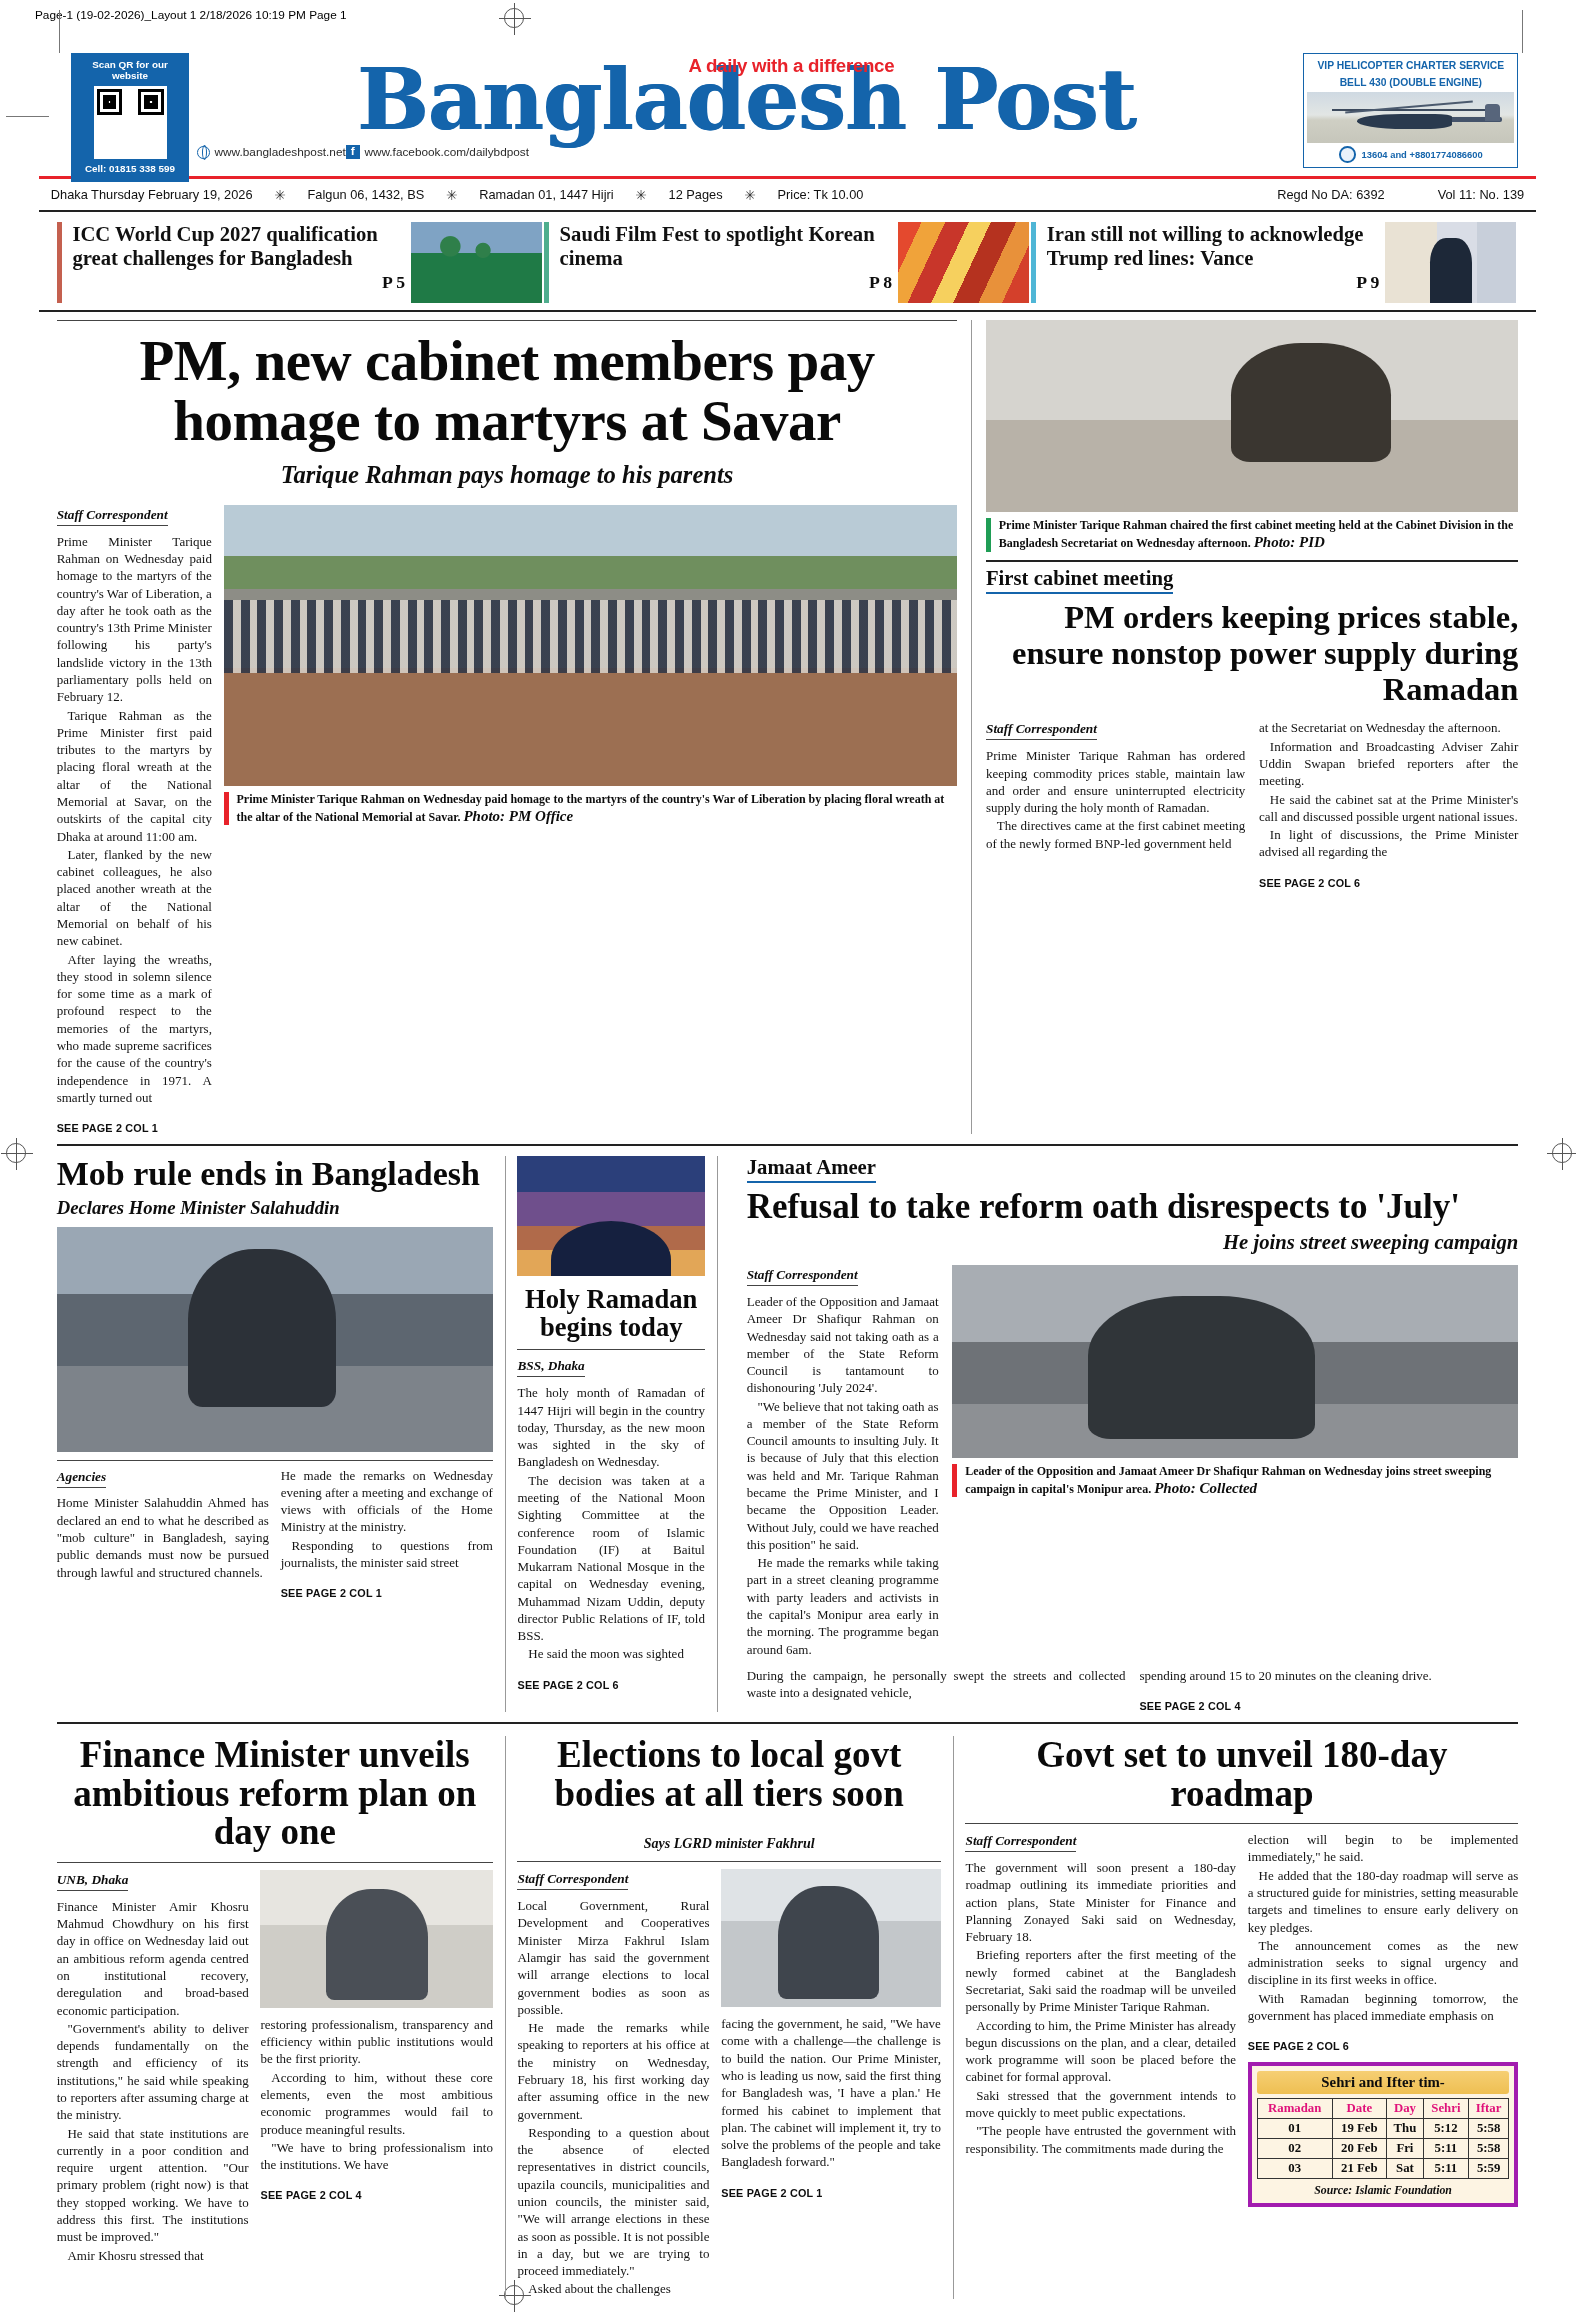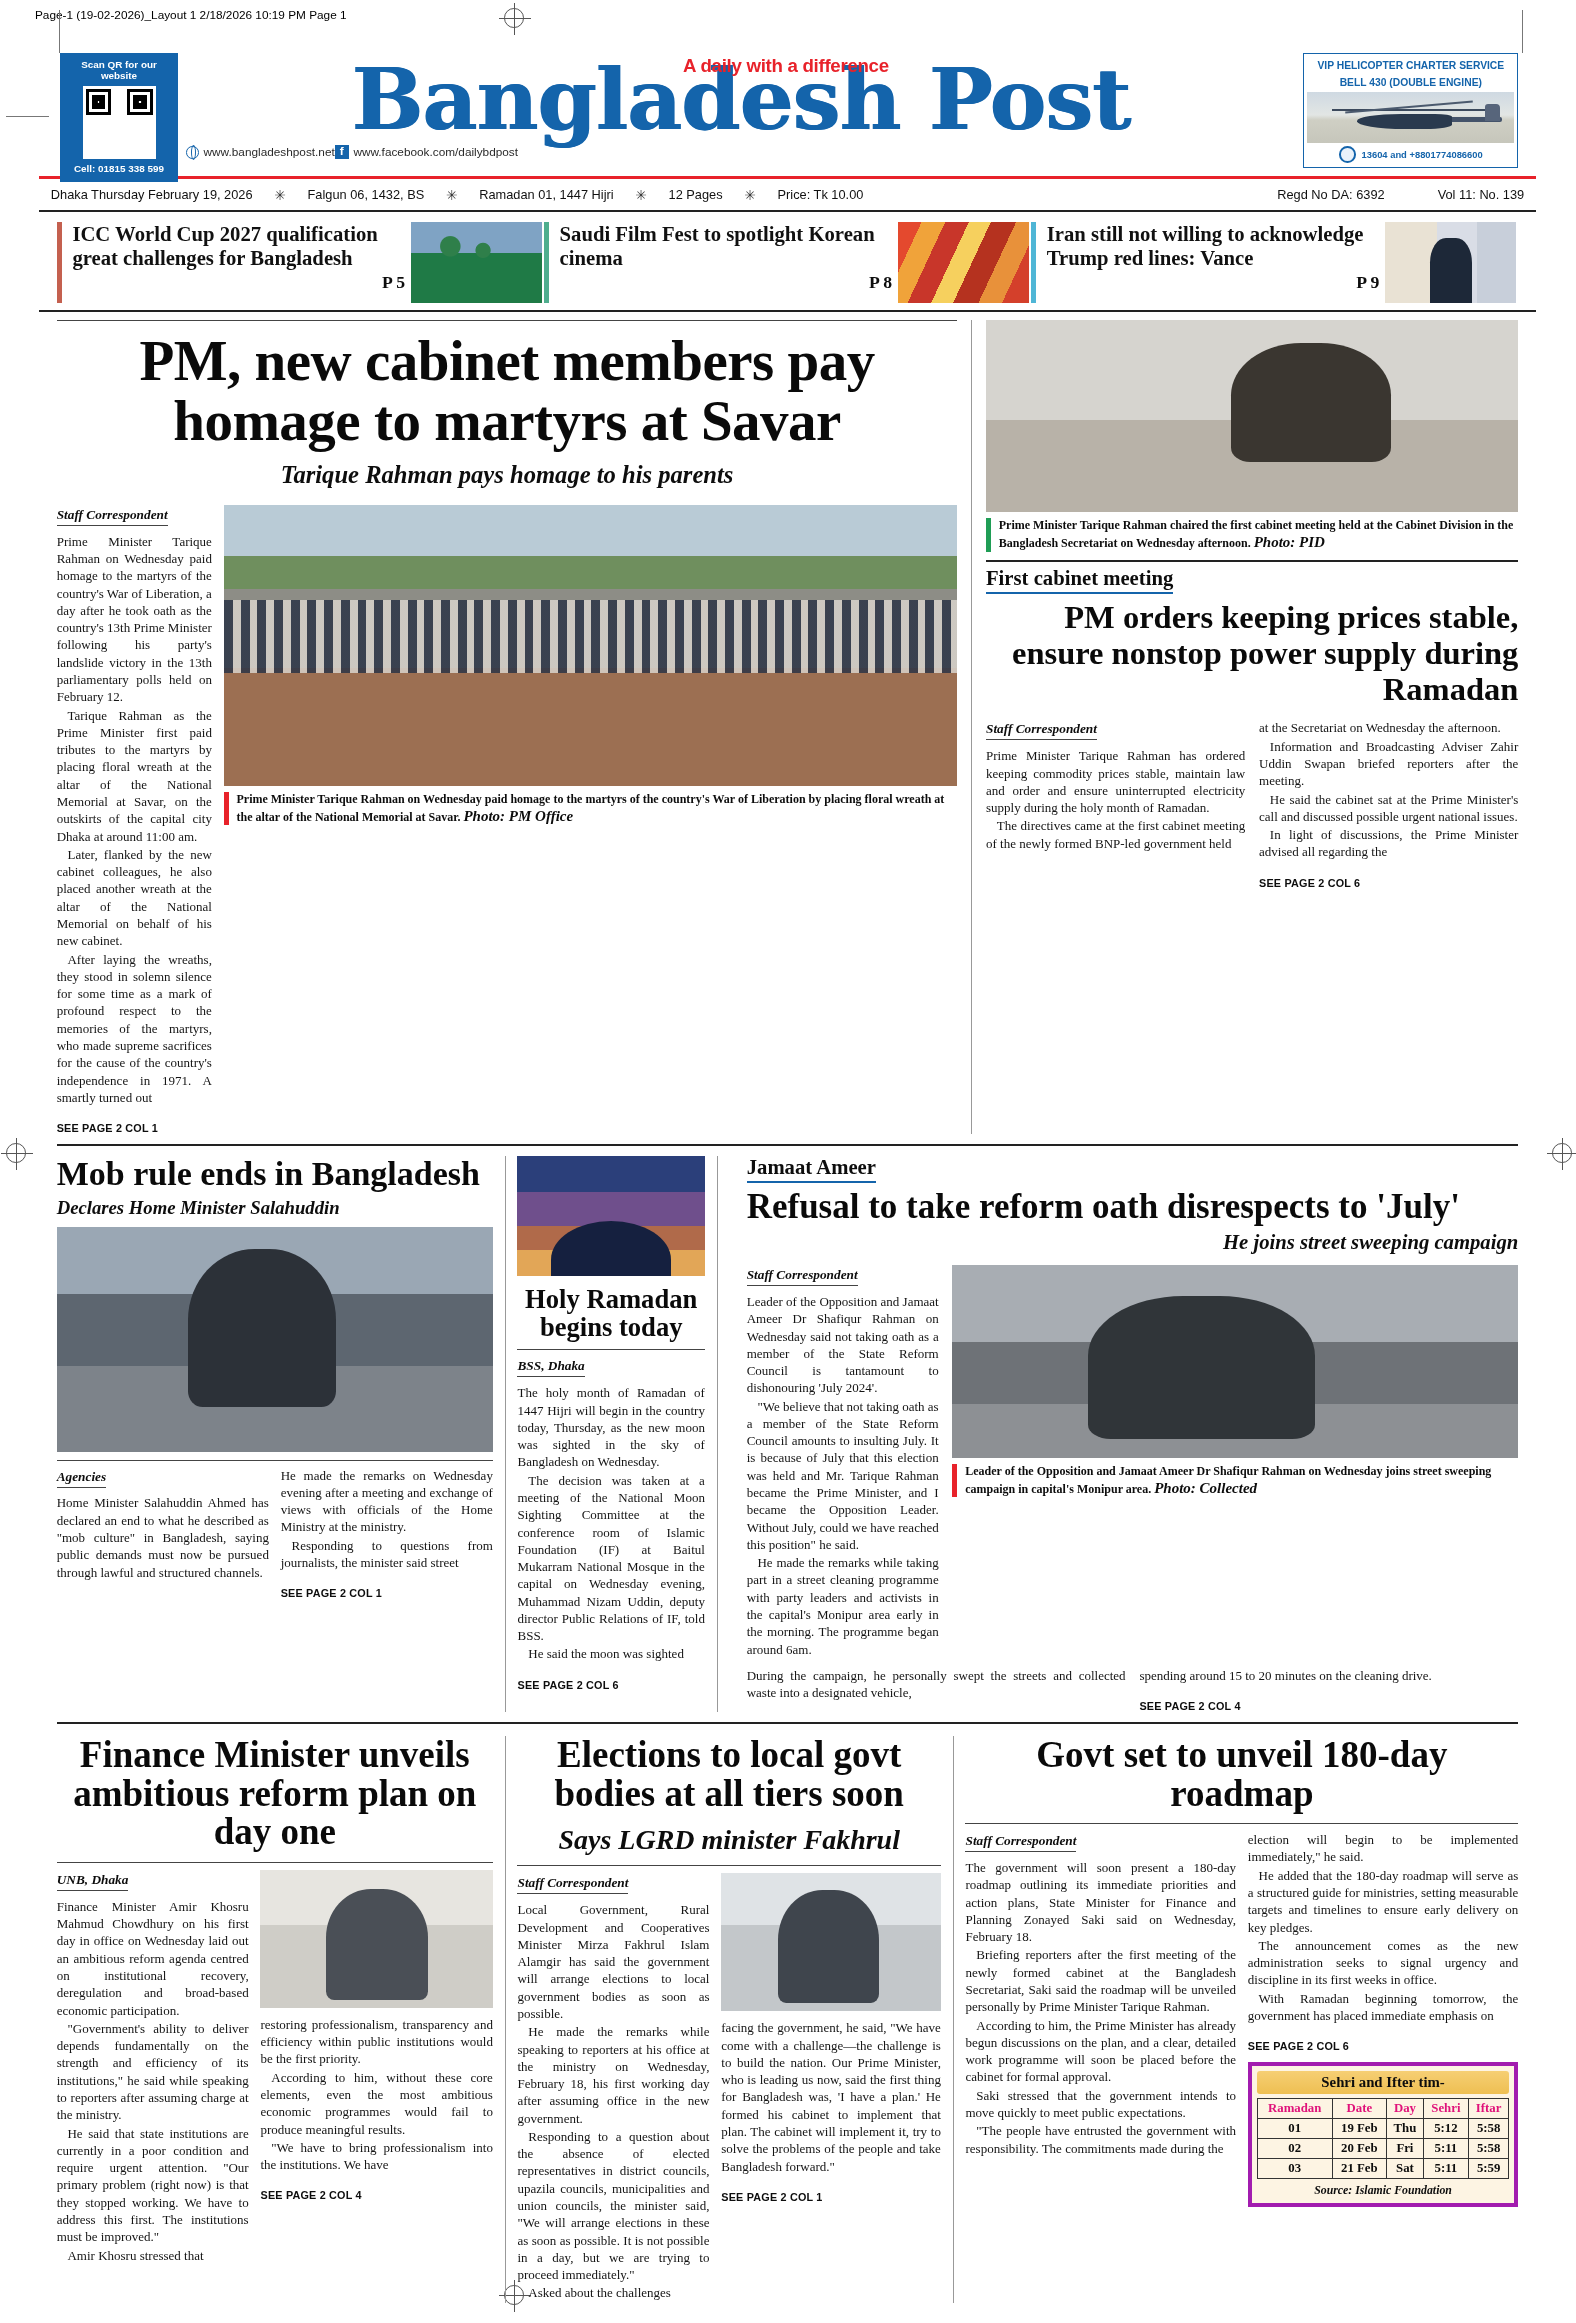--- a/index.html
+++ b/index.html
@@ -37,21 +37,21 @@
     position: absolute;
     left: 39px; top: 39px;
     width: 1497px; height: 2236px;
   }
 
   
   .masthead { display: flex; align-items: flex-start; height: 133px; padding-top: 13.8px; }
   .qr-box {
     width: 118px; background: #1464ab; color: #fff;
     text-align: center; padding: 5.9px 4.9px 7.9px;
-    margin-left: 21px;
+    margin-left: 32px;
   }
   .qr-title { font-family: "Liberation Sans", sans-serif; font-weight: bold; font-size: 9.9px; line-height: 1.15; }
   .qr-code {
     width: 73px; height: 73px; margin: 4.9px auto 3.9px; background: #fff;
     background-image:
       repeating-linear-gradient(90deg, #000 0 3px, #fff 3px 5.9px),
       repeating-linear-gradient(0deg, #000 0 3px, transparent 3px 5.9px);
     background-blend-mode: screen;
     position: relative;
   }
@@ -580,21 +580,21 @@
             <p>According to him, without these core elements, even the most ambitious economic programmes would fail to produce meaningful results.</p>
             <p>"We have to bring professionalism into the institutions. We have</p>
           </div>
           <div class="jump">SEE PAGE 2 COL 4</div>
         </div>
       </div>
     </div>
 
     <div class="vline" style="width: 448px; padding: 0 11.8px;">
       <div class="hl" style="font-size:37px;">Elections to local govt bodies at all tiers soon</div>
-      <div class="sub-hl" style="font-size:28px; margin-top:11px;">Says LGRD minister Fakhrul</div>
+      <div class="sub-hl" style="font-size:14px; margin-top:23px;">Says LGRD minister Fakhrul</div>
       <div class="hrule" style="margin:8.9px 0 6.9px;"></div>
       <div style="display:flex; gap:11.8px;">
         <div style="width:192px;">
           <div class="byline">Staff Correspondent</div>
           <div class="body-col">
             <p class="first">Local Government, Rural Development and Cooperatives Minister Mirza Fakhrul Islam Alamgir has said the government will arrange elections to local government bodies as soon as possible.</p>
             <p>He made the remarks while speaking to reporters at his office at the ministry on Wednesday, February 18, his first working day after assuming office in the new government.</p>
             <p>Responding to a question about the absence of elected representatives in district councils, upazila councils, municipalities and union councils, the minister said, "We will arrange elections in these as soon as possible. It is not possible in a day, but we are trying to proceed immediately."</p>
             <p>Asked about the challenges</p>
           </div>

